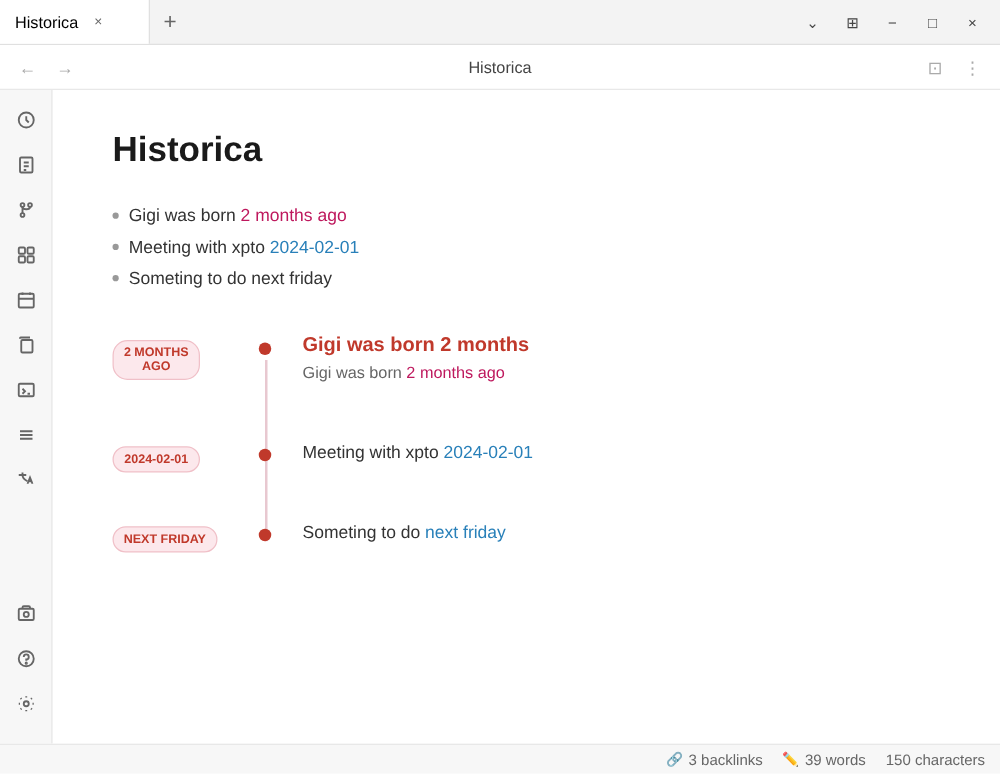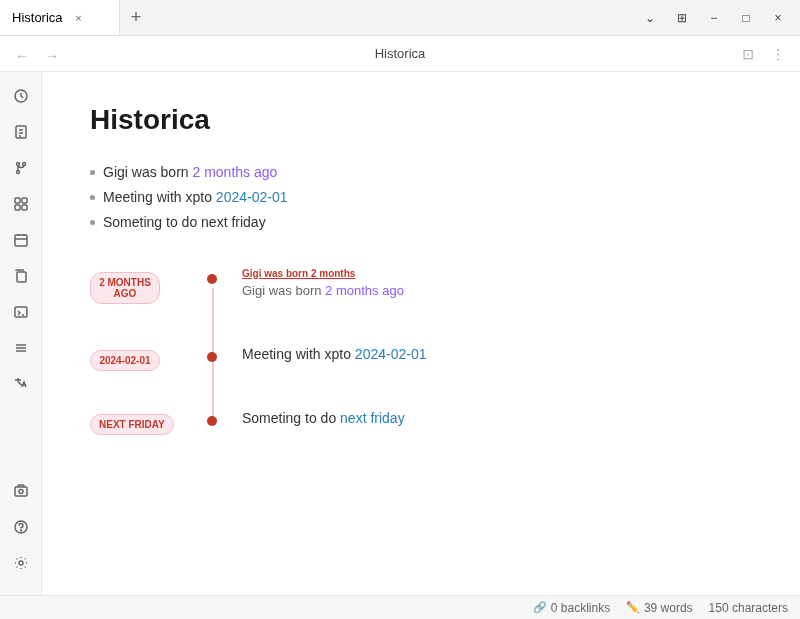--- a/index.html
+++ b/index.html
@@ -81,21 +81,21 @@
 
     
     .bullet-list { margin-bottom: 32px; }
     .bullet-item {
       display: flex; align-items: center; gap: 8px;
       font-size: 14px; color: #333; line-height: 1.8;
     }
     .bullet-dot {
       width: 5px; height: 5px; border-radius: 50%; background: #999; flex-shrink: 0;
     }
-    .highlight-red { color: #8b5cf6; }
+    .highlight-red { color: #be185d; }
     .highlight-blue { color: #2980b9; }
 
     
     .timeline { position: relative; padding-left: 100px; }
     .timeline-line {
       position: absolute; left: 122px; top: 20px; bottom: 0;
       width: 2px; background: #e8c8d0;
     }
 
     .timeline-item {
@@ -110,21 +110,21 @@
       white-space: nowrap; min-width: 70px;
     }
     .timeline-dot {
       width: 10px; height: 10px; border-radius: 50%;
       background: #c0392b; flex-shrink: 0;
       margin-top: 6px; margin-left: -5px; z-index: 1;
       position: absolute; left: 22px;
     }
     .timeline-content { padding-left: 52px; }
     .timeline-heading {
-      font-size: 10px; font-weight: 600; color: #c0392b; margin-bottom: 4px; text-decoration: underline;
+      font-size: 16px; font-weight: 600; color: #c0392b; margin-bottom: 4px;
     }
     .timeline-text { font-size: 13px; color: #666; }
 
     
     .status-bar {
       height: 24px; background: #f7f7f7; border-top: 1px solid #e8e8e8;
       display: flex; align-items: center; justify-content: flex-end;
       padding: 0 12px; gap: 16px; font-size: 12px; color: #666;
     }
     .status-item { display: flex; align-items: center; gap: 4px; }
@@ -294,21 +294,21 @@
           <div class="timeline-text" style="font-size:14px;color:#333;">Someting to do <span class="highlight-blue">next friday</span></div>
         </div>
       </div>
     </div>
   </div>
 </div>
 
 <div class="status-bar">
   <div class="status-item">
     <span class="status-icon">🔗</span>
-    <span>0 backlinks</span>
+    <span>3 backlinks</span>
   </div>
   <div class="status-item">
     <span class="status-icon">✏️</span>
     <span>39 words</span>
   </div>
   <div class="status-item">
     <span>150 characters</span>
   </div>
 </div>
 

